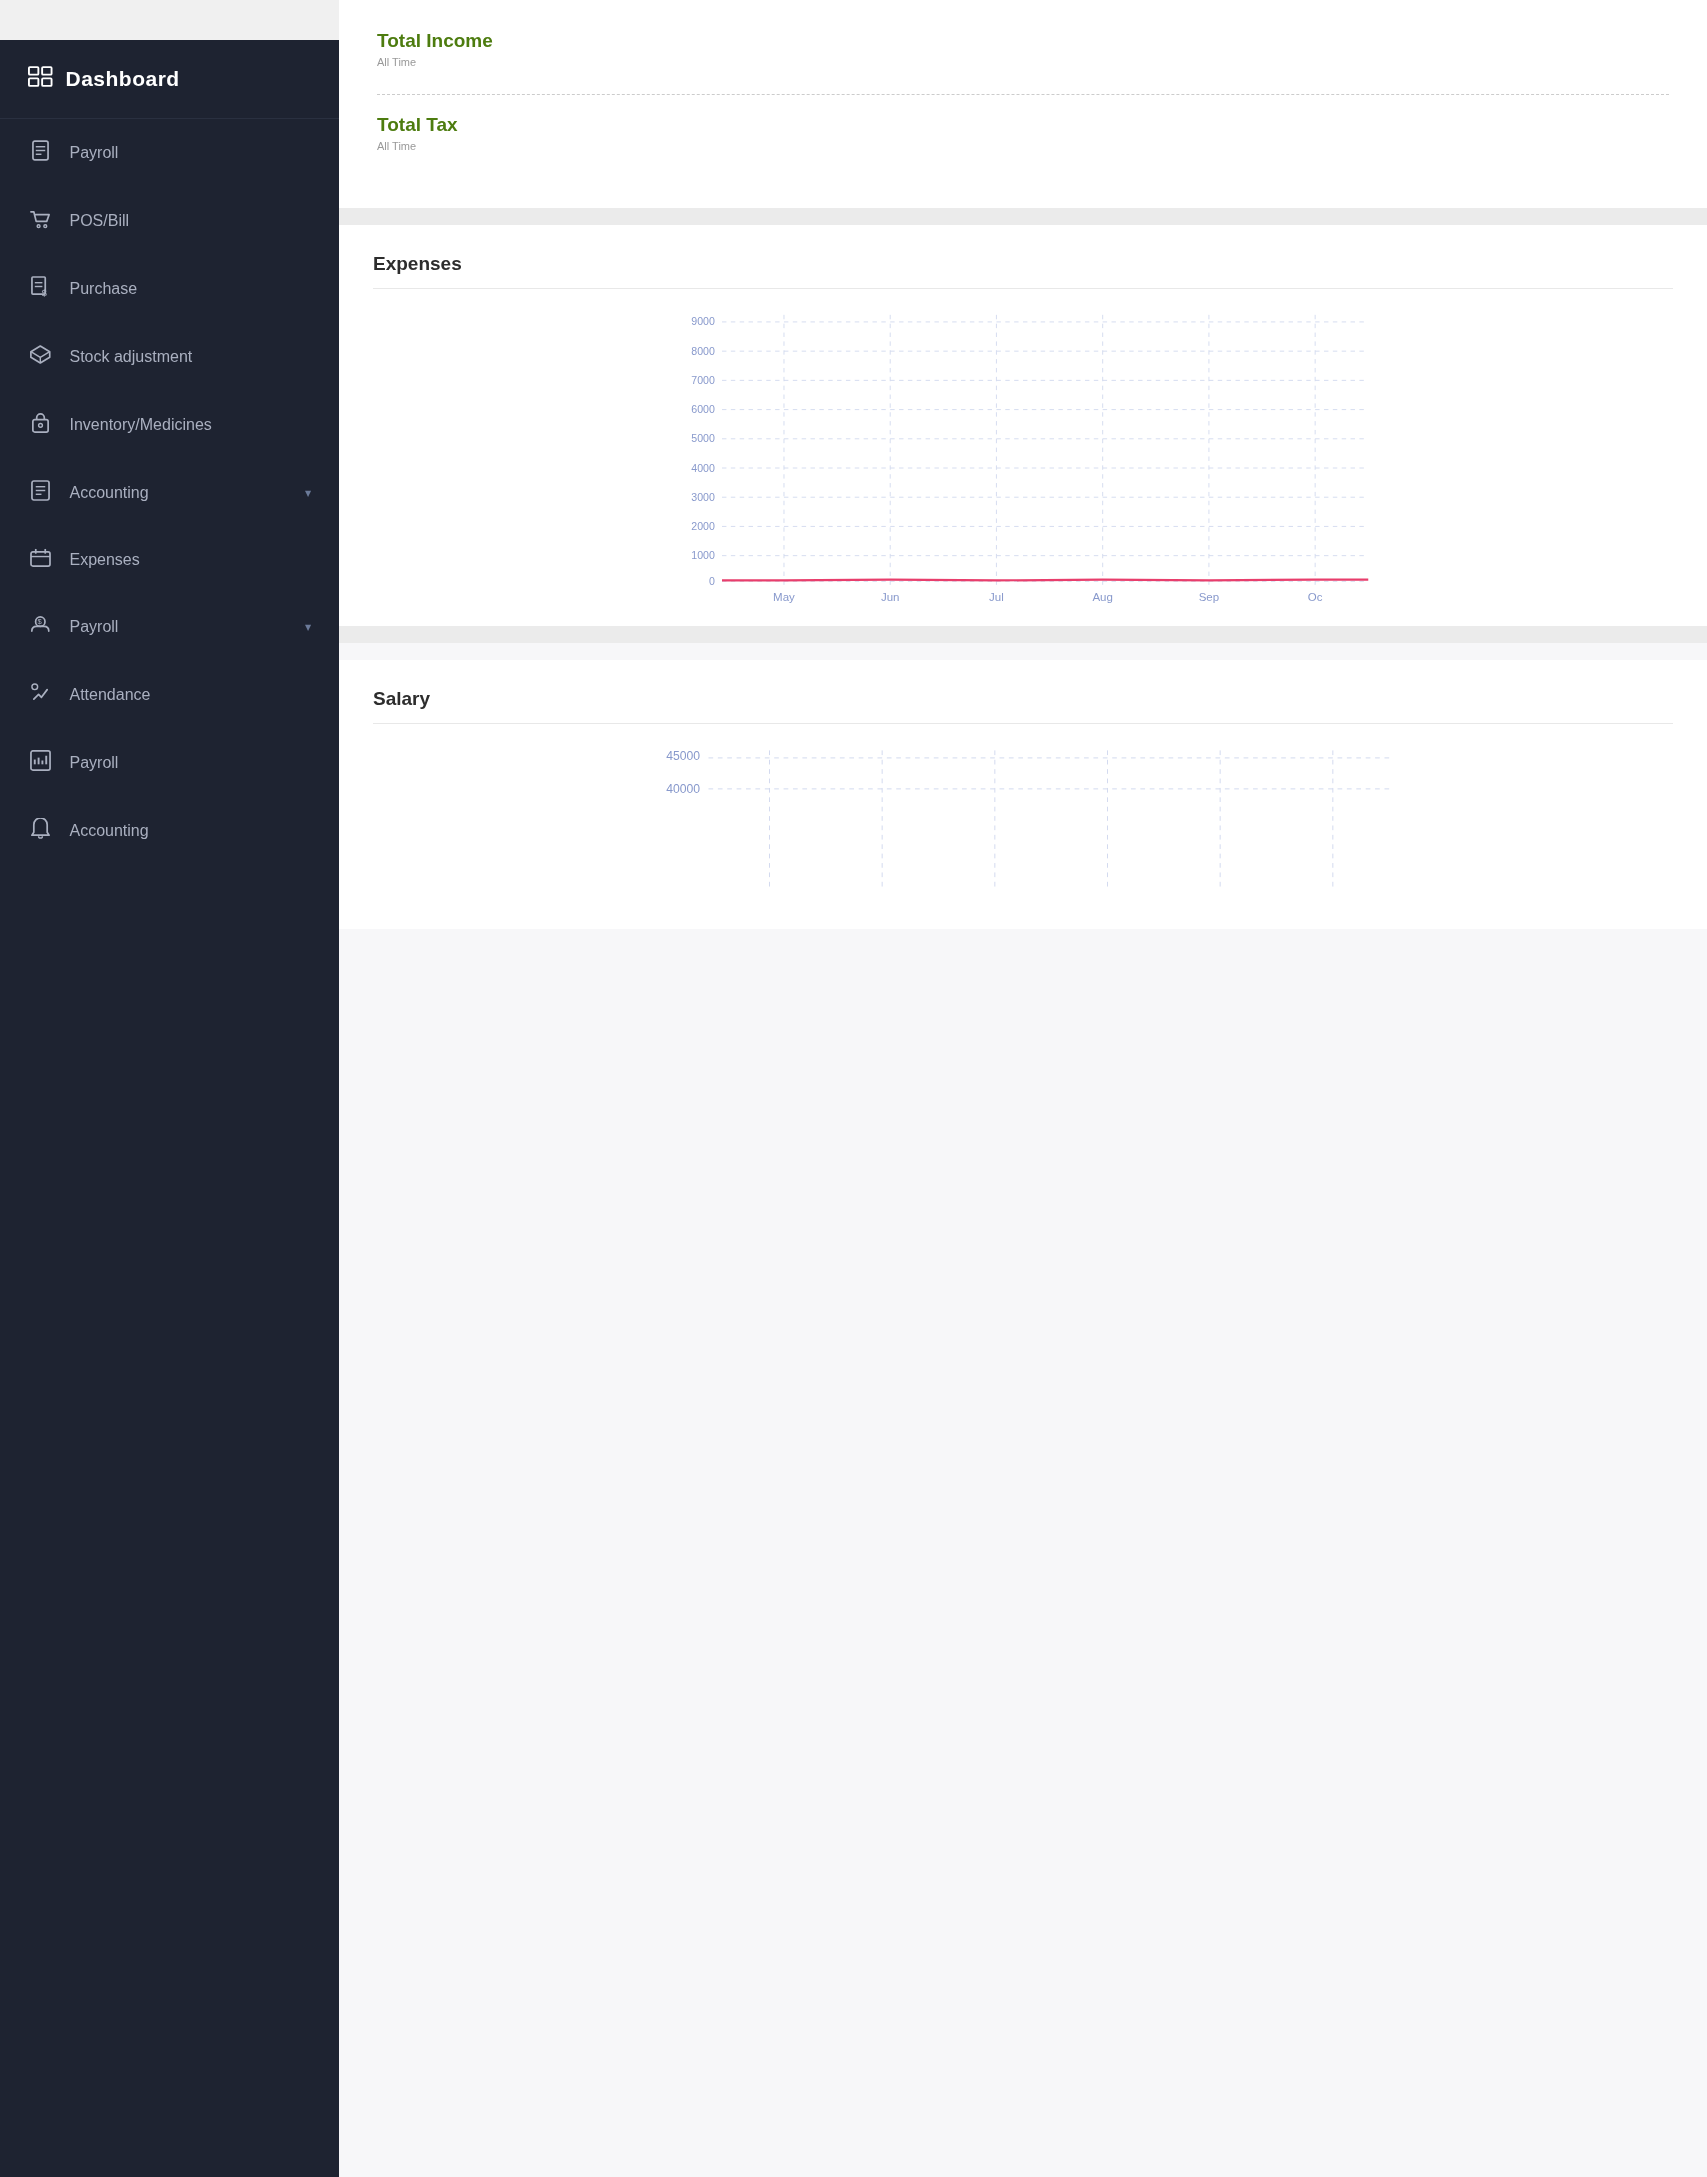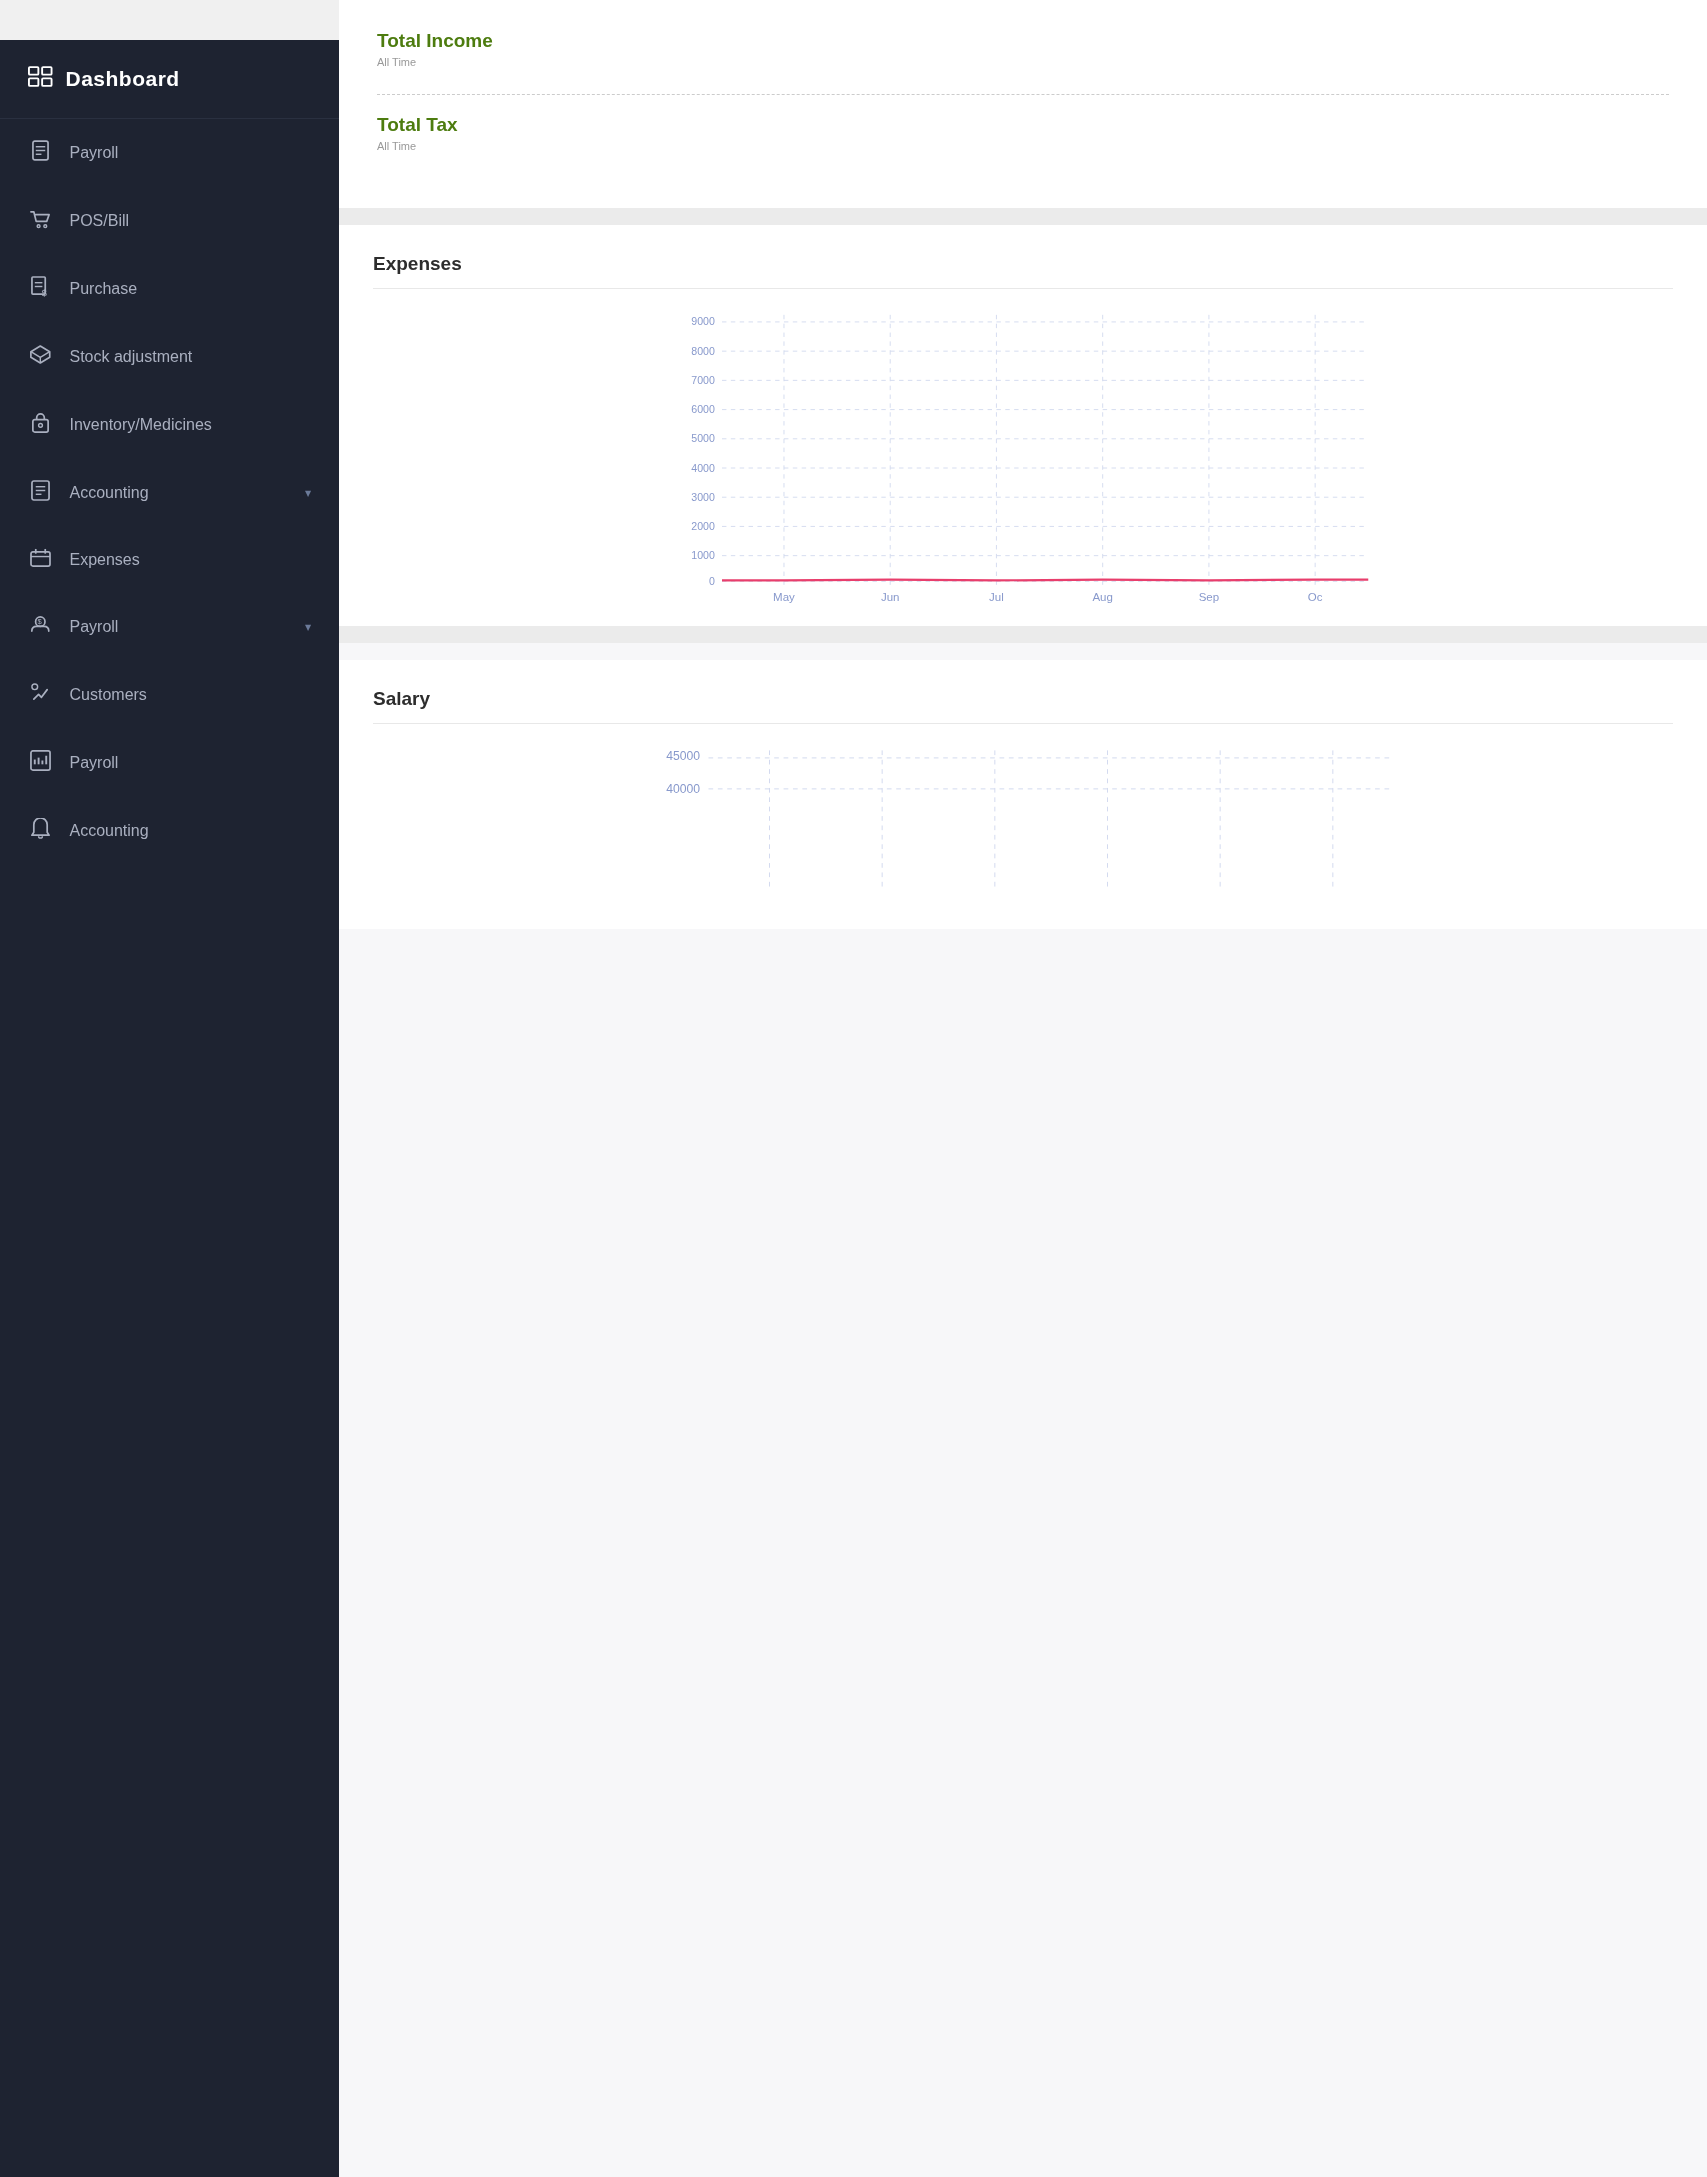--- a/index.html
+++ b/index.html
@@ -266,21 +266,21 @@
     <span class="sidebar-item-chevron">▾</span>
   </div>
 
   <div class="sidebar-item">
     <span class="sidebar-item-icon">
       <svg width="21" height="21" viewBox="0 0 22 22" fill="none">
         <path d="M4 18l5-5 3 3 6-8" stroke="#aab0c0" stroke-width="1.8" stroke-linecap="round" stroke-linejoin="round"></path>
         <circle cx="5" cy="5" r="3" stroke="#aab0c0" stroke-width="1.5"></circle>
       </svg>
     </span>
-    <span class="sidebar-item-label">Customers</span>
+    <span class="sidebar-item-label">Attendance</span>
   </div>
 
   <div class="sidebar-item">
     <span class="sidebar-item-icon">
       <svg width="21" height="21" viewBox="0 0 22 22" fill="none">
         <rect x="1" y="1" width="20" height="20" rx="2" stroke="#aab0c0" stroke-width="1.8"></rect>
         <line x1="5" y1="15" x2="5" y2="10" stroke="#aab0c0" stroke-width="2"></line>
         <line x1="9" y1="15" x2="9" y2="8" stroke="#aab0c0" stroke-width="2"></line>
         <line x1="13" y1="15" x2="13" y2="11" stroke="#aab0c0" stroke-width="2"></line>
         <line x1="17" y1="15" x2="17" y2="6" stroke="#aab0c0" stroke-width="2"></line>

